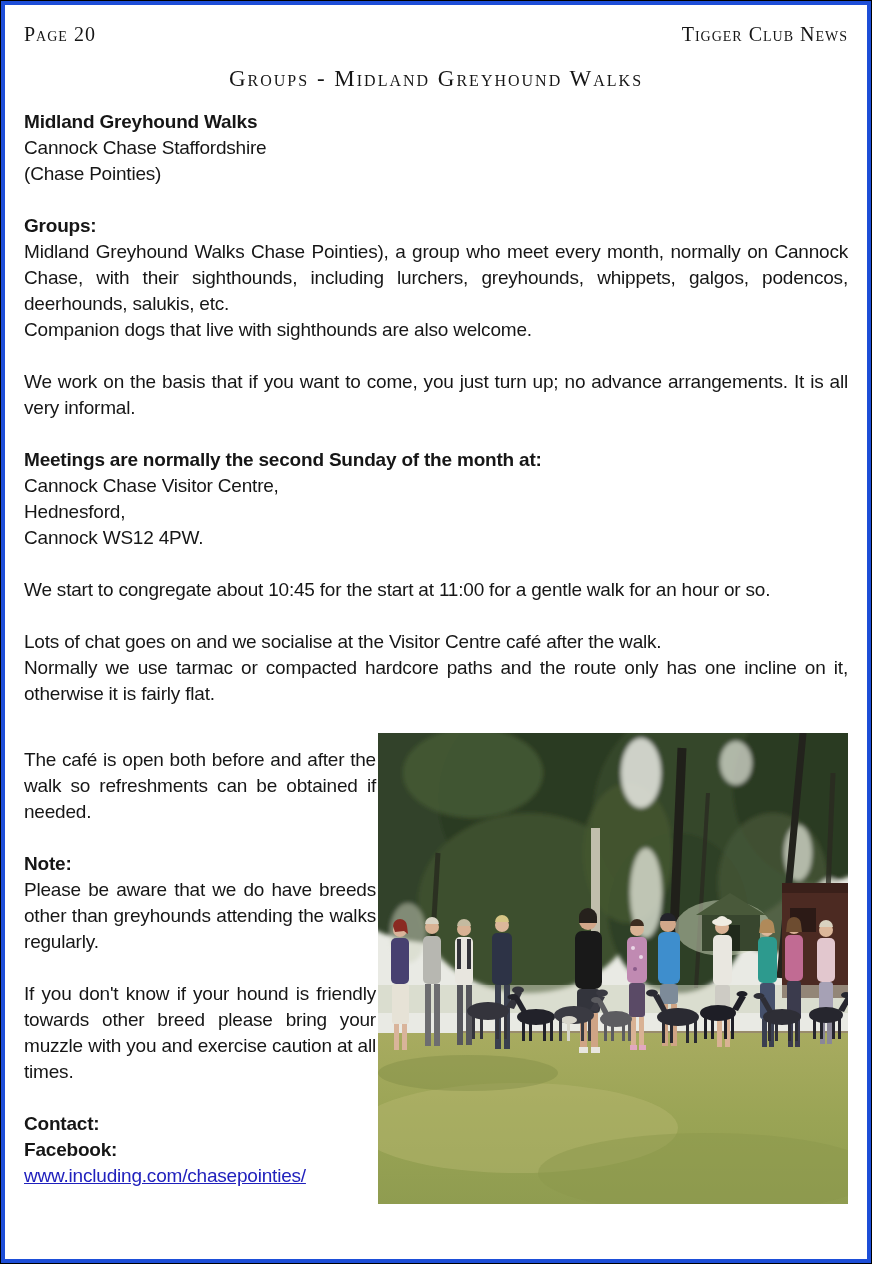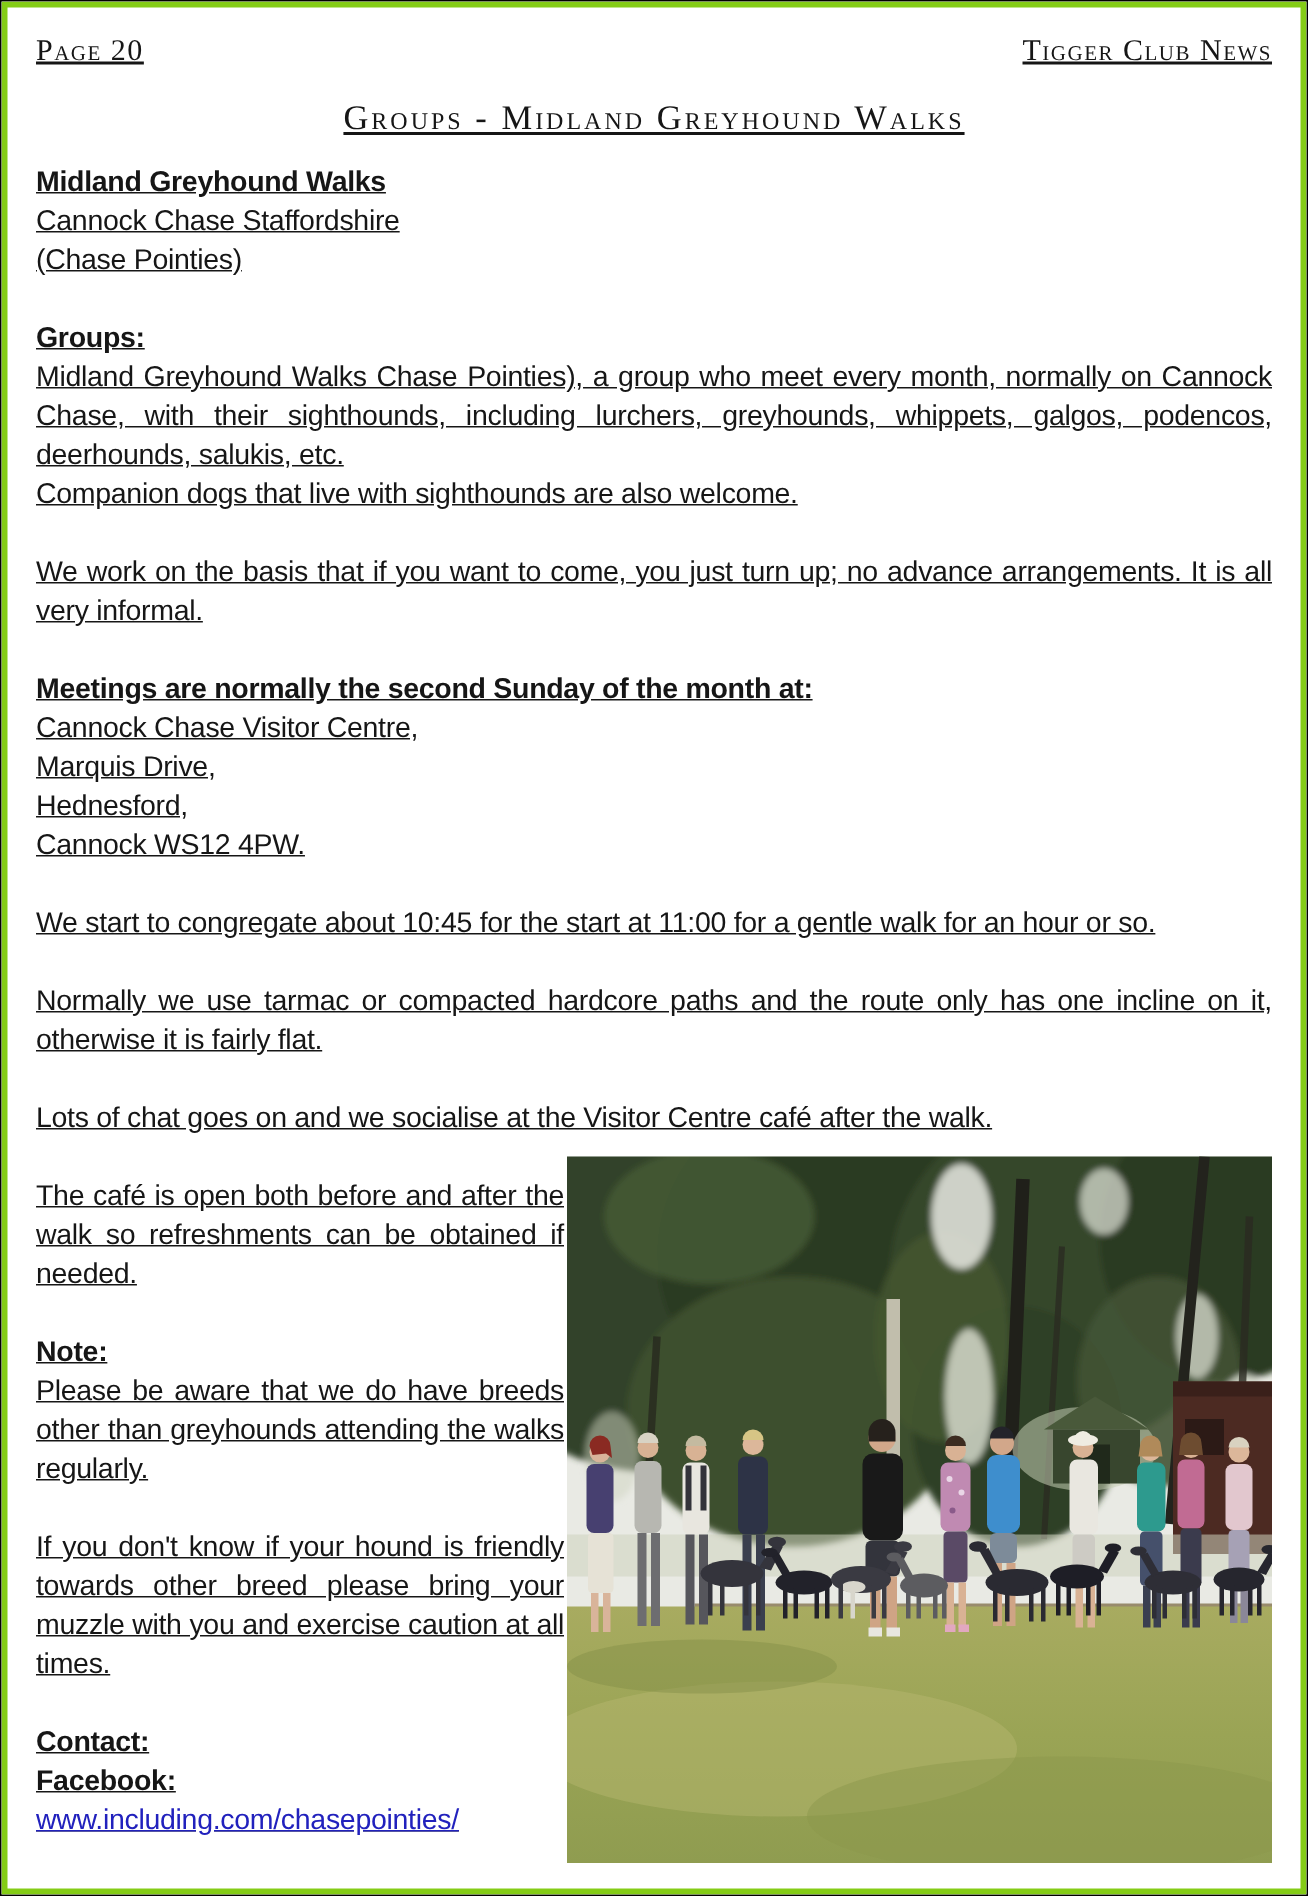--- a/index.html
+++ b/index.html
@@ -3,22 +3,22 @@
 <meta charset="utf-8">
 <style>
   html,body{margin:0;padding:0;background:#fff;}
   .page{
     width:872px;height:1264px;box-sizing:border-box;
     border:1px solid #000;background:#fff;overflow:hidden;
     font-family:"Liberation Sans", sans-serif;color:#161616;
   }
   .inner{
     box-sizing:border-box;width:100%;height:100%;
-    margin:0;border:4px solid #84cc16;outline:1px solid #000;outline-offset:1px;
-    padding:16px 19px 0 19px;overflow:hidden;text-decoration:underline;
+    margin:0;border:4px solid #1d4ed8;outline:1px solid #000;outline-offset:1px;
+    padding:16px 19px 0 19px;overflow:hidden;
   }
   .hdr{
     display:flex;justify-content:space-between;align-items:baseline;
     font-family:"Liberation Serif", serif;font-variant:small-caps;
     font-size:20px;line-height:26px;letter-spacing:1px;font-weight:500;
   }
   .title{
     margin:16px 0 14px 0;text-align:center;
     font-family:"Liberation Serif", serif;font-variant:small-caps;
     font-weight:500;font-size:23px;line-height:32px;letter-spacing:2px;
@@ -55,30 +55,29 @@
 
     <div class="b bold tight">Groups:</div>
     <div class="b j tight">Midland Greyhound Walks Chase Pointies), a group who meet every month, normally on Cannock Chase, with their sighthounds, including lurchers, greyhounds, whippets, galgos, podencos, deerhounds, salukis, etc.</div>
     <div class="b blk">Companion dogs that live with sighthounds are also welcome.</div>
 
     <div class="b j blk">We work on the basis that if you want to come, you just turn up; no advance arrangements. It is all very informal.</div>
 
     <div class="b bold tight">Meetings are normally the second Sunday of the month at:</div>
     <div class="b blk">
       <div>Cannock Chase Visitor Centre,</div>
-      <div>Marquis Drive,</div>
       <div>Hednesford,</div>
       <div>Cannock WS12 4PW.</div>
     </div>
 
     <div class="b blk">We start to congregate about 10:45 for the start at 11:00 for a gentle walk for an hour or so.</div>
 
+    <div class="b tight">Lots of chat goes on and we socialise at the Visitor Centre café after the walk.</div>
+
     <div class="b j blk">Normally we use tarmac or compacted hardcore paths and the route only has one incline on it, otherwise it is fairly flat.</div>
-
-    <div class="b tight">Lots of chat goes on and we socialise at the Visitor Centre café after the walk.</div>
 
     <div class="twocol">
       <div class="leftcol">
         <div class="b j blk">The café is open both before and after the walk so refreshments can be obtained if needed.</div>
         <div class="b bold tight">Note:</div>
         <div class="b j blk">Please be aware that we do have breeds other than greyhounds attending the walks regularly.</div>
         <div class="b j blk">If you don't know if your hound is friendly towards other breed please bring your muzzle with you and exercise caution at all times.</div>
         <div class="b bold tight">Contact:</div>
         <div class="b bold tight">Facebook:</div>
         <div class="b tight"><a class="fb">www.including.com/chasepointies/</a></div>

